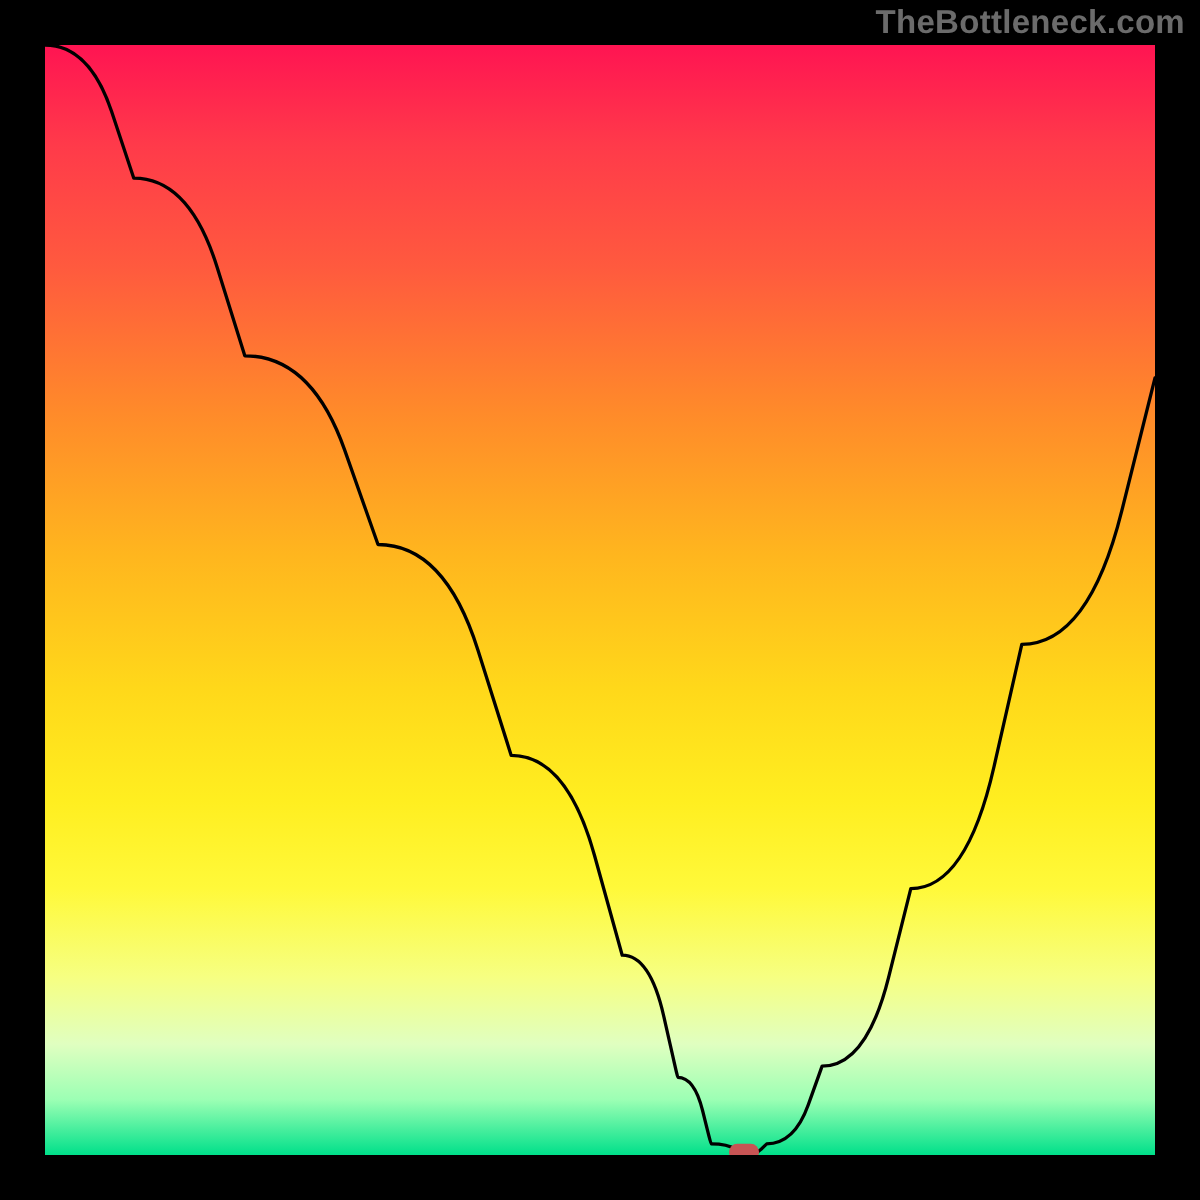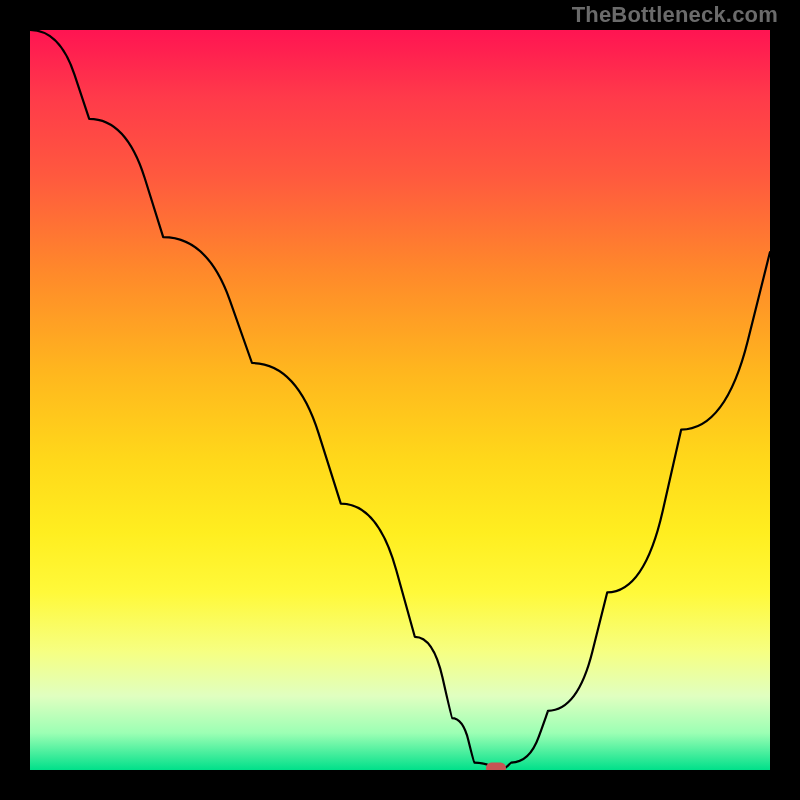--- a/index.html
+++ b/index.html
@@ -13,21 +13,21 @@
   }
   .frame {
     position: relative;
     width: 800px;
     height: 800px;
     background: #000;
   }
   .watermark {
     position: absolute;
     top: 2px;
-    right: 22px;
+    right: 10px;
     color: #6b6b6b;
     font-size: 22px;
     font-weight: 600;
     letter-spacing: 0.2px;
     z-index: 10;
     user-select: none;
   }
   .plot {
     position: absolute;
     left: 30px;

